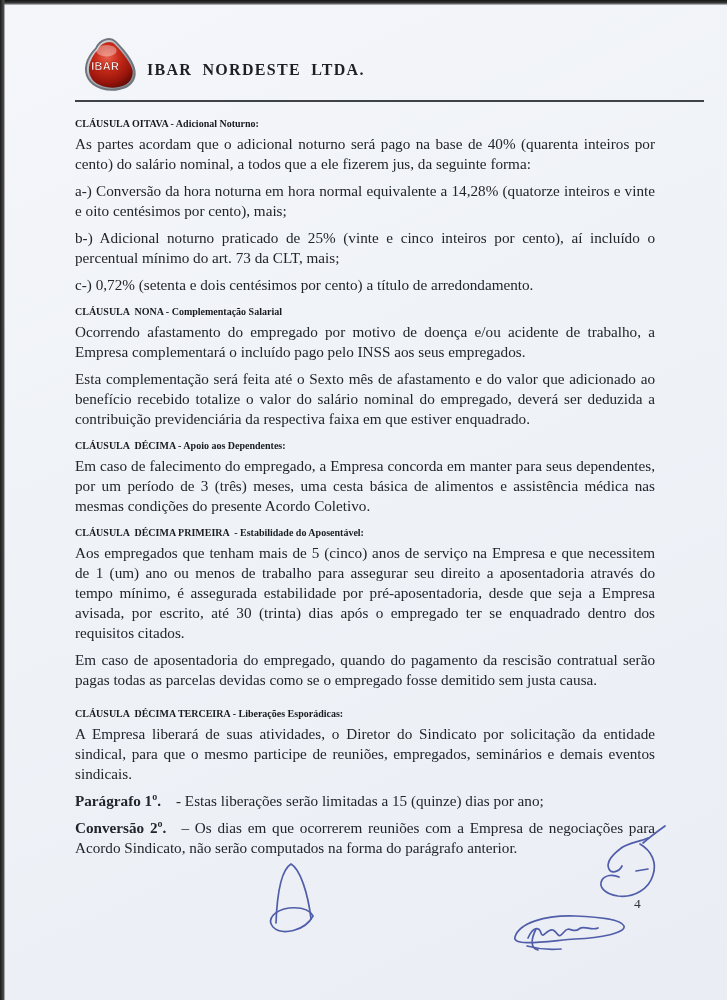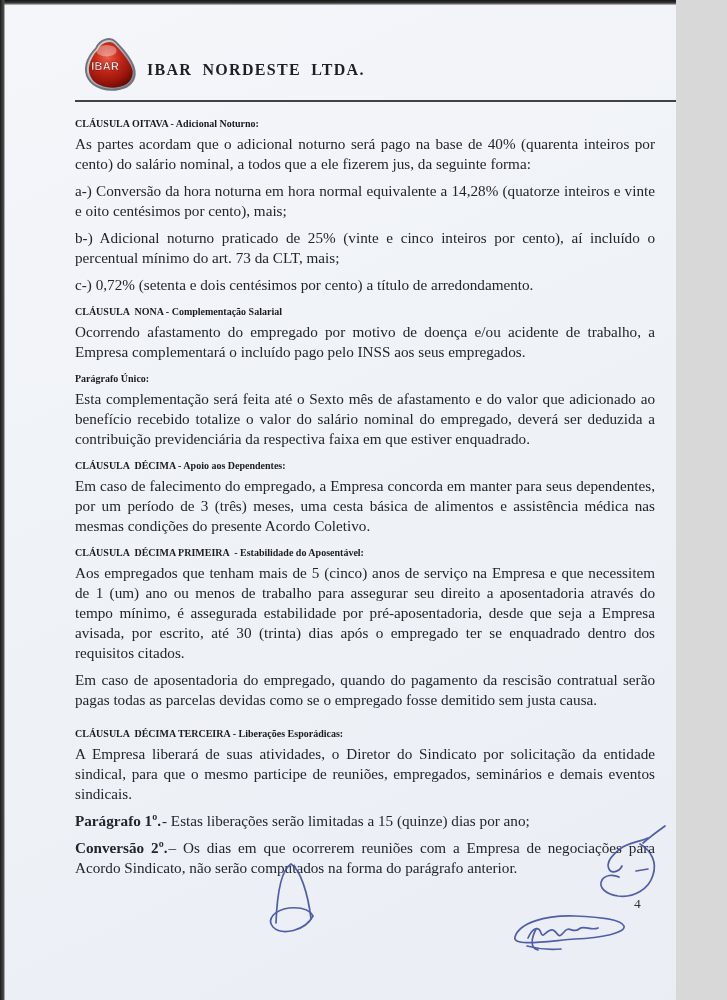--- a/index.html
+++ b/index.html
@@ -1,17 +1,17 @@
 <!DOCTYPE html>
 <html><head>
 <meta charset="utf-8">
 <style>
   html,body { margin:0; padding:0; background:#d8d8d8; }
   .page {
-    position:relative; width:676px; height:1000px; overflow:hidden;
+    position:relative; width:727px; height:1000px; overflow:hidden;
     background:linear-gradient(155deg,#f4f6fa 0%,#eff2f7 45%,#eaedf3 100%);
     font-family:"Liberation Serif","DejaVu Serif",serif;
     color:#23252c;
   }
   .edge-top { position:absolute; top:0; left:0; width:727px; height:5px;
     background:linear-gradient(180deg,#141414 0%,#3a3a3a 60%,rgba(90,90,90,.25) 100%); }
   .edge-left { position:absolute; top:0; left:0; width:5px; height:1000px;
     background:linear-gradient(90deg,#1c1c1c 0%,#4a4a4a 70%,rgba(100,100,100,.2) 100%); }
   .logo { position:absolute; left:77px; top:34px; width:64px; height:64px; }
   .company { position:absolute; left:147px; top:61px; font-size:16px; font-weight:bold;
@@ -19,21 +19,21 @@
   .header-rule { position:absolute; left:75px; top:100px; width:629px; height:2px;
     background:#3f4247; }
   .doc-content { position:absolute; left:75px; top:114px; width:580px; }
   .blk { margin:0; }
   .blk + .blk { margin-top:7px; }
   .blk.gap-lg { margin-top:14px; }
   .clause-heading { font-size:10px; font-weight:bold; line-height:20px; margin:0;
     color:#191b21; white-space:pre-wrap; }
   .clause-body, .para-line { font-size:15.2px; line-height:20px; margin:0;
     text-align:justify; }
-  .para-label { font-weight:bold; margin-right:1px; }
+  .para-label { font-weight:bold; margin-right:15px; }
   .page-number { position:absolute; left:634px; top:896px; font-size:13.5px; color:#33353c; }
   .ink-layer { position:absolute; left:0; top:0; width:727px; height:1000px;
     pointer-events:none; }
 </style>
 </head>
 <body>
 
 <div class="page">
   <div class="edge-top"></div>
   <div class="edge-left"></div>
@@ -71,21 +71,20 @@
     <p class="blk clause-body">a-) Conversão da hora noturna em hora normal equivalente a 14,28% (quatorze inteiros e vinte e oito centésimos por cento), mais;</p>
     <p class="blk clause-body">b-) Adicional noturno praticado de 25% (vinte e cinco inteiros por cento), aí incluído o percentual mínimo do art. 73 da CLT, mais;</p>
     <p class="blk clause-body">c-) 0,72% (setenta e dois centésimos por cento) a título de arredondamento.</p>
 
     <section class="blk">
       <h3 class="clause-heading">CLÁUSULA  NONA - Complementação Salarial</h3>
       <p class="clause-body">Ocorrendo afastamento do empregado por motivo de doença e/ou acidente de trabalho, a Empresa complementará o incluído pago pelo INSS aos seus empregados.</p>
     </section>
 
     <section class="blk">
-      <h3 class="clause-heading">Parágrafo Único:</h3>
       <p class="clause-body">Esta complementação será feita até o Sexto mês de afastamento e do valor que adicionado ao benefício recebido totalize o valor do salário nominal do empregado, deverá ser deduzida a contribuição previdenciária da respectiva faixa em que estiver enquadrado.</p>
     </section>
 
     <section class="blk">
       <h3 class="clause-heading">CLÁUSULA  DÉCIMA - Apoio aos Dependentes:</h3>
       <p class="clause-body">Em caso de falecimento do empregado, a Empresa concorda em manter para seus dependentes, por um período de 3 (três) meses, uma cesta básica de alimentos e assistência médica nas mesmas condições do presente Acordo Coletivo.</p>
     </section>
 
     <section class="blk">
       <h3 class="clause-heading">CLÁUSULA  DÉCIMA PRIMEIRA  - Estabilidade do Aposentável:</h3>

